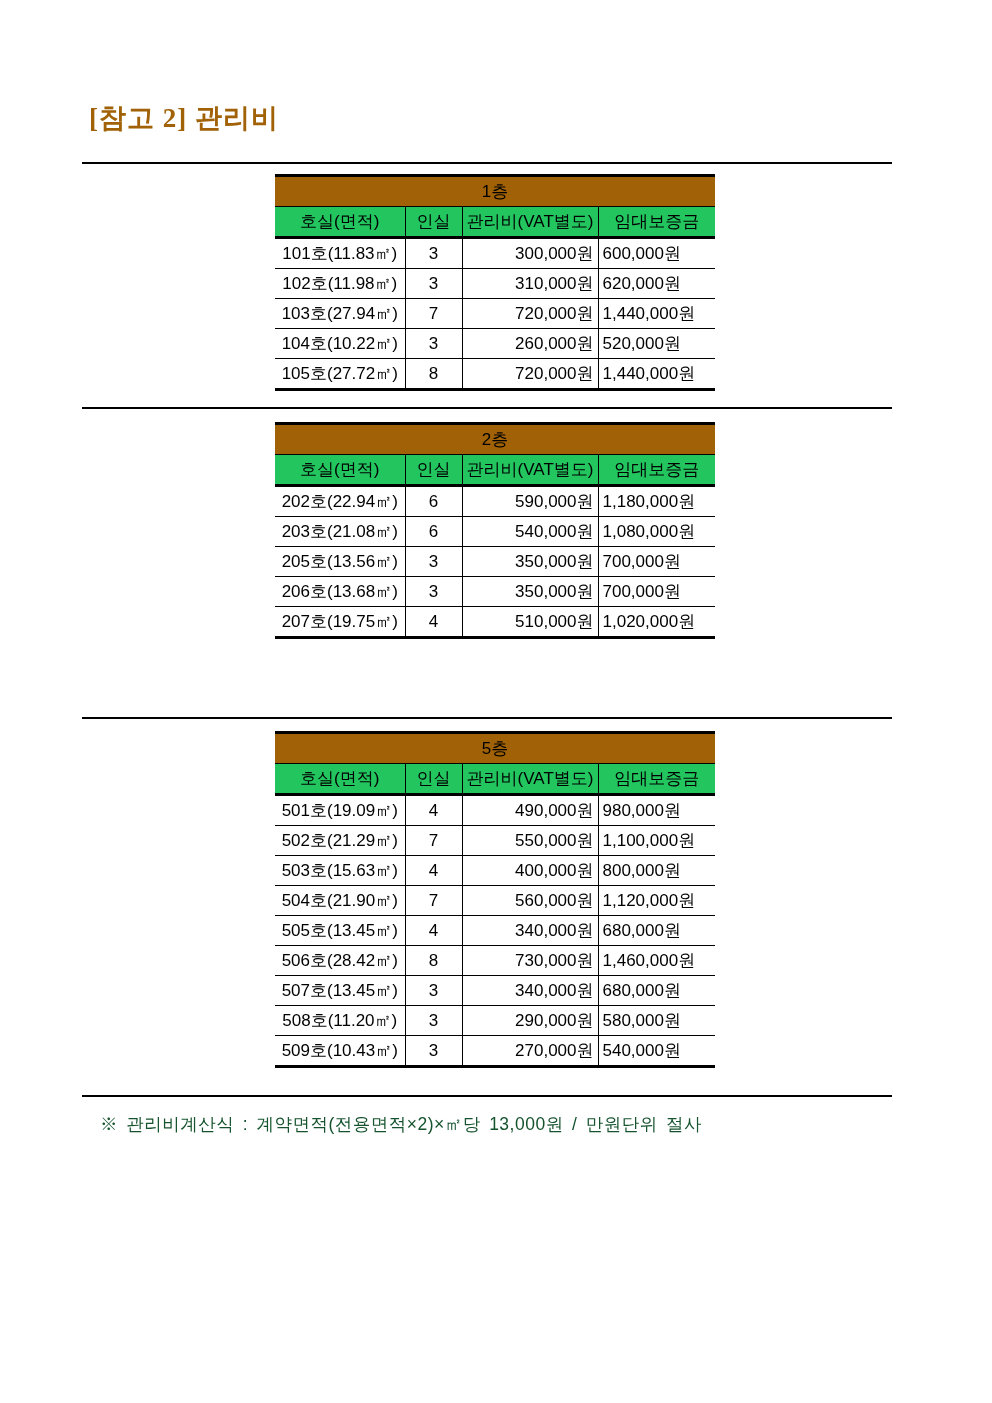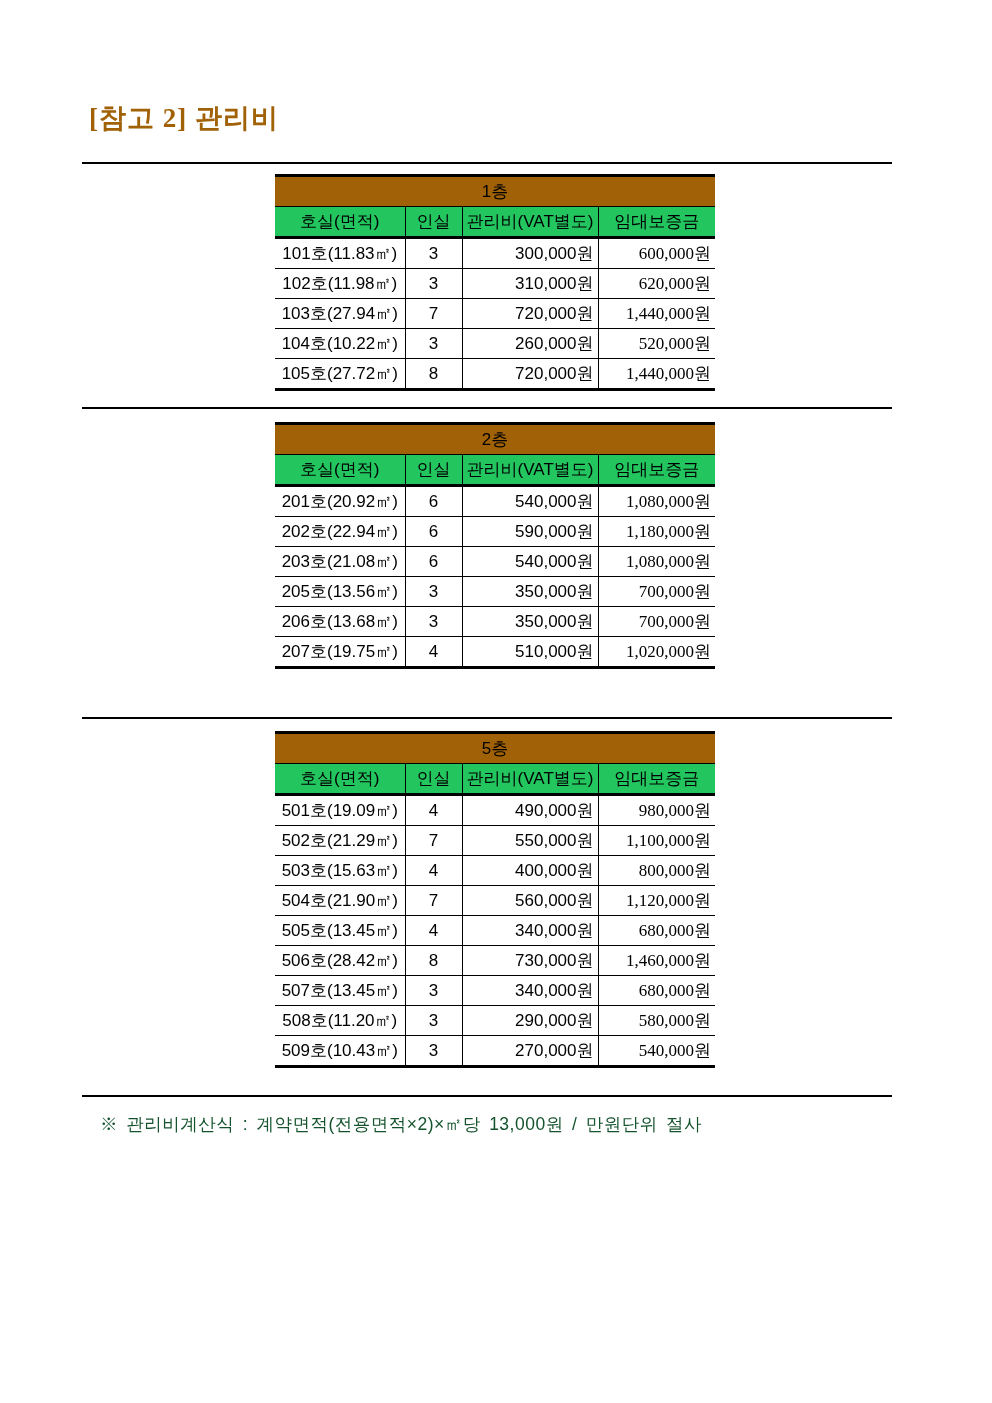--- a/index.html
+++ b/index.html
@@ -77,21 +77,21 @@
     border-bottom: 1px solid #000000;
   }
   tr.cols-row th {
     background: #22c55e;
     text-align: center;
     border-bottom: 3px solid #000000;
   }
   td.c0 { text-align: center; }
   td.c1 { text-align: center; }
   td.c2 { text-align: right; padding-right: 9px; }
-  td.c3 { text-align: right; padding-right: 7px; font-family: Liberation Serif, serif; }
+  td.c3 { text-align: left; padding-right: 7px; }
 
   .footnote {
     position: absolute;
     left: 100px;
     top: 1112px;
     font-size: 17.5px;
     letter-spacing: 0.5px;
     word-spacing: 3px;
     color: #14532d;
   }
@@ -175,26 +175,20 @@
       </tr>
       <tr class="cols-row">
             <th class="c0">호실(면적)</th>
             <th class="c1">인실</th>
             <th class="c2">관리비(VAT별도)</th>
             <th class="c3">임대보증금</th>
           </tr>
     </thead>
     <tbody>
           <tr>
-            <td class="c0">201호(20.92㎡)</td>
-            <td class="c1">6</td>
-            <td class="c2">540,000원</td>
-            <td class="c3">1,080,000원</td>
-          </tr>
-          <tr>
             <td class="c0">202호(22.94㎡)</td>
             <td class="c1">6</td>
             <td class="c2">590,000원</td>
             <td class="c3">1,180,000원</td>
           </tr>
           <tr>
             <td class="c0">203호(21.08㎡)</td>
             <td class="c1">6</td>
             <td class="c2">540,000원</td>
             <td class="c3">1,080,000원</td>

